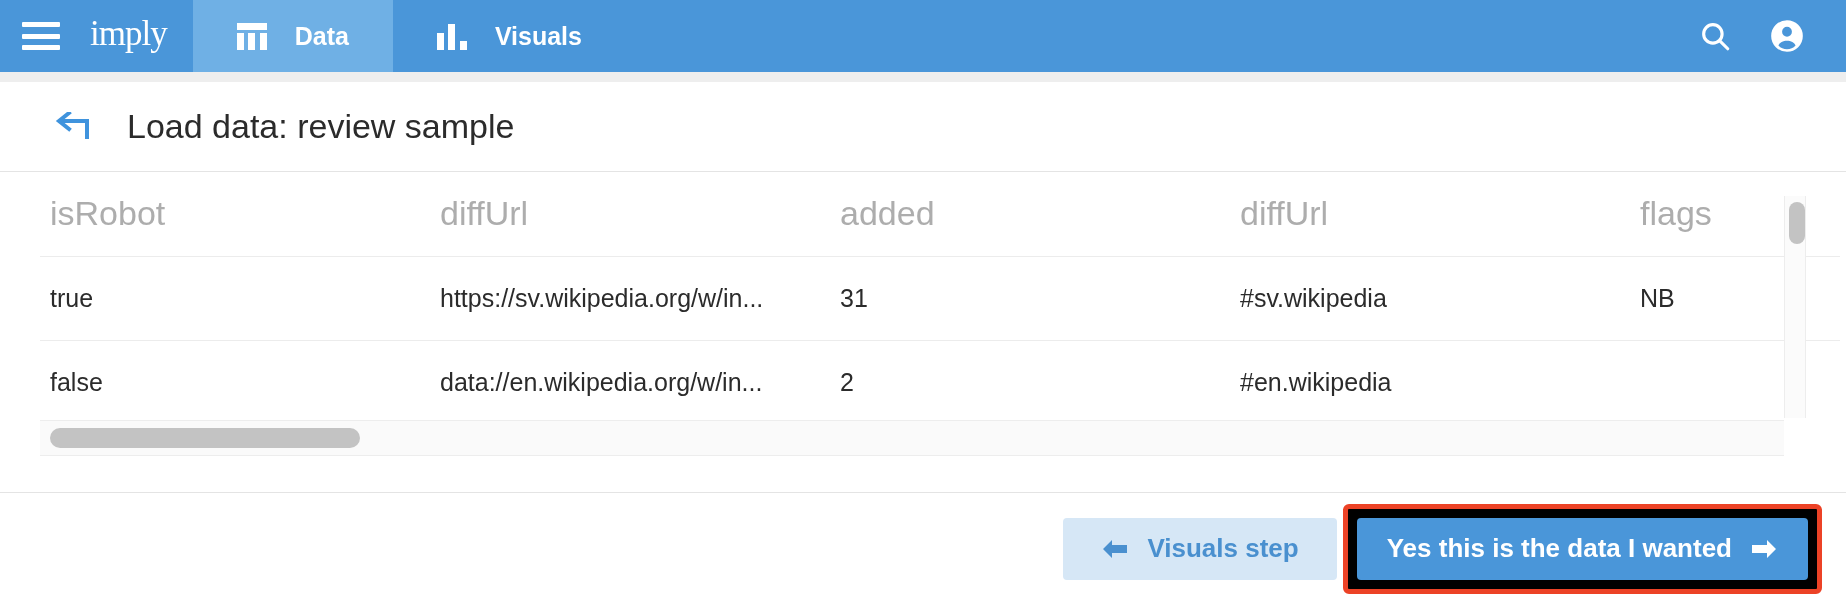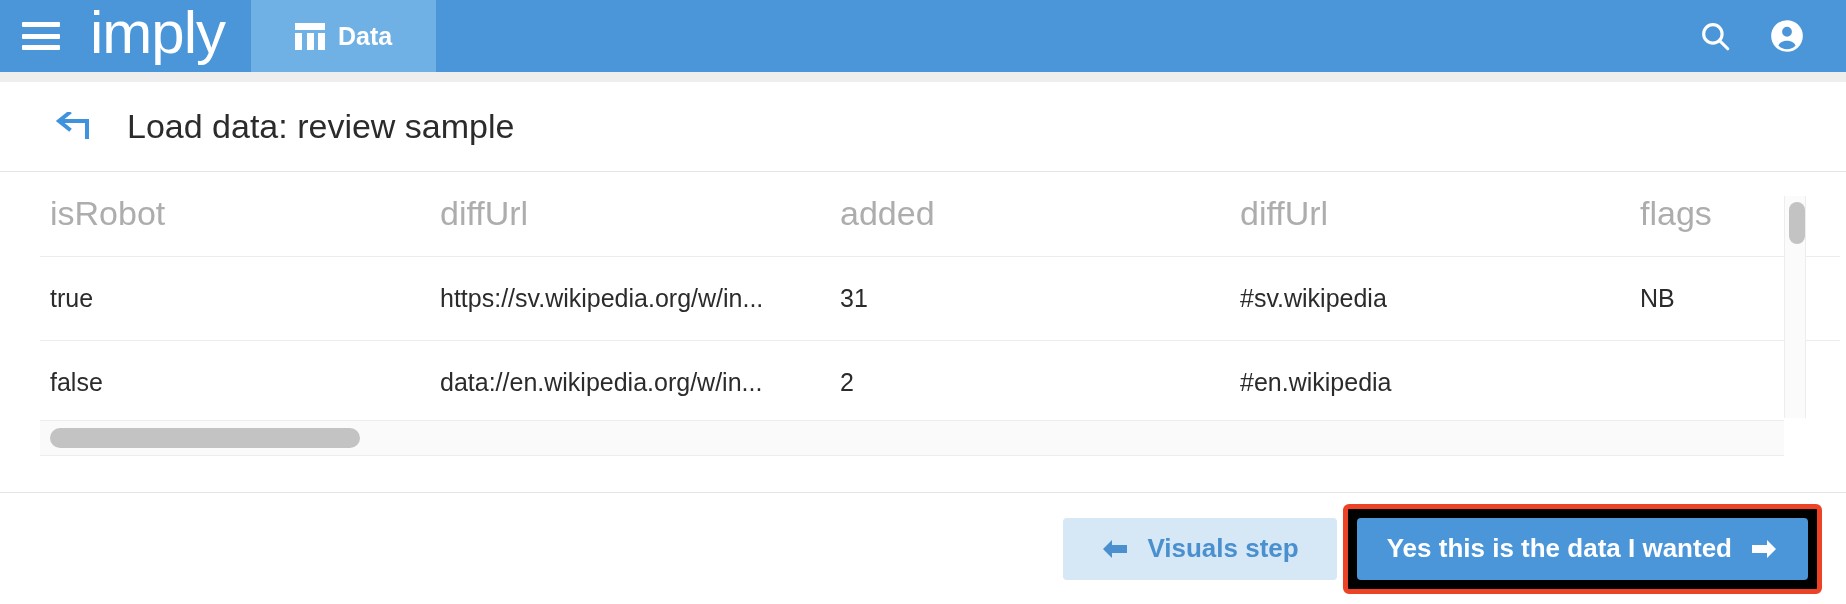--- a/index.html
+++ b/index.html
@@ -36,34 +36,34 @@
   }
   .hamburger span {
     display: block;
     height: 5px;
     width: 100%;
     background: #ffffff;
     border-radius: 1px;
   }
   .logo-text {
     color: #ffffff;
-    font-size: 60px;
+    font-size: 35px;
     line-height: 1;
     font-weight: 400;
     letter-spacing: -1px;
-    font-family: Liberation Sans, sans-serif;
+    font-family: Liberation Serif, serif;
     padding-bottom: 6px;
   }
 
   .nav-tabs { display: flex; align-items: stretch; }
   .nav-tab {
     display: flex;
     align-items: center;
     justify-content: center;
-    gap: 13px;
+    gap: 28px;
     padding: 0 44px;
     color: #ffffff;
     font-size: 25px;
     font-weight: bold;
     cursor: pointer;
     user-select: none;
   }
   .nav-tab.active { background: #6fb0e5; }
 
   .icon-data { width: 30px; height: 27px; position: relative; display:block; }
@@ -259,20 +259,28 @@
     <div class="nav-tab active">
       <span class="icon-data">
         <span class="bar-top"></span>
         <span class="col c1"></span>
         <span class="col c2"></span>
         <span class="col c3"></span>
       </span>
       <span>Data</span>
     </div>
 
+    <div class="nav-tab">
+      <span class="icon-visuals">
+        <i class="v1"></i>
+          <i class="v2"></i>
+          <i class="v3"></i>
+      </span>
+      <span>Visuals</span>
+    </div>
 
 
   </div>
 
   <div class="topbar-right">
     <span class="tb-icon">
       <svg width="34" height="34" viewBox="0 0 24 24" fill="none" stroke="#ffffff" stroke-width="2.2" stroke-linecap="round">
         <circle cx="10.5" cy="10.5" r="6.5"></circle>
         <line x1="15.4" y1="15.4" x2="21" y2="21"></line>
       </svg>

